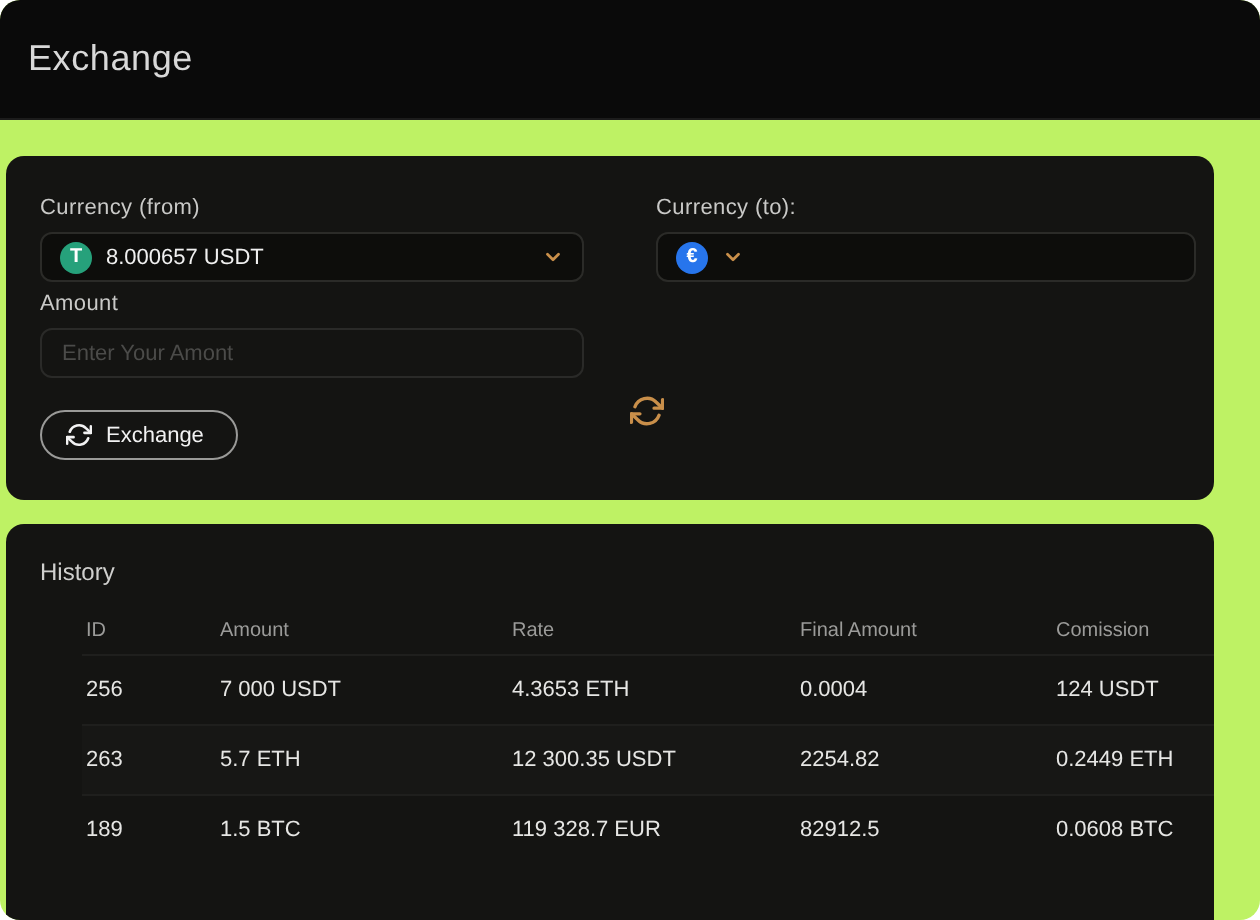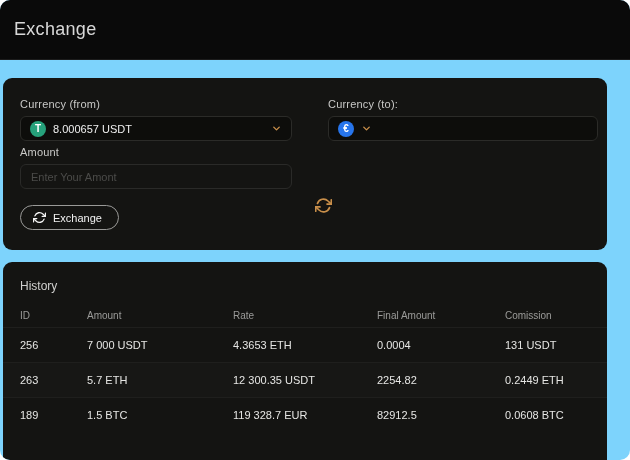--- a/index.html
+++ b/index.html
@@ -1,16 +1,16 @@
 <!DOCTYPE html>
 <html style="--accent: #c98f4a; --usdt: #26a17b; --eur: #2775ec; --panel: #141412; --background: #060606;"><head>
 <meta charset="utf-8">
 <style>
   html,body{margin:0;padding:0;background:#ffffff;font-family:"Liberation Sans",sans-serif;}
-  .screen{position:relative;width:630px;height:460px;background:#7dd3fc;border-radius:10px;overflow:hidden;}
+  .screen{position:relative;width:630px;height:460px;background:#bef264;border-radius:10px;overflow:hidden;}
 
   
   .topbar{position:absolute;left:0;top:0;width:100%;height:60px;background:#0a0a0a;border-bottom:1px solid #1c1c1c;box-sizing:border-box;display:flex;align-items:center;}
   .topbar h1{margin:0 0 0 14px;font-size:18px;font-weight:400;letter-spacing:.3px;color:#d8d8d8;}
 
   
   .panel{position:absolute;left:3px;width:604px;background:#141412;border-radius:9px;box-sizing:border-box;}
   .panel.form{top:78px;height:172px;}
   .panel.history{top:262px;height:210px;border-bottom-left-radius:0;border-bottom-right-radius:0;}
 
@@ -25,21 +25,21 @@
   .chev{flex:none;color:var(--accent);display:flex;}
   .swapbtn{position:absolute;left:309px;top:116px;width:23px;height:23px;border:none;background:transparent;color:var(--accent);cursor:pointer;display:flex;align-items:center;justify-content:center;padding:0;}
   input.amount{position:absolute;left:17px;top:86px;width:272px;height:25px;background:transparent;border:1px solid #2a2a28;border-radius:6px;box-sizing:border-box;padding:0 10px;font-size:11px;color:#e8e8e8;font-family:"Liberation Sans",sans-serif;outline:none;}
   input.amount::placeholder{color:#4b4b49;}
 
   .xbtn{position:absolute;left:17px;top:127px;height:25px;padding:0 16px 0 12px;border:1px solid #9a9a98;border-radius:13px;background:transparent;color:#f2f2f2;font-size:11px;font-family:"Liberation Sans",sans-serif;display:flex;align-items:center;gap:7px;cursor:pointer;}
 
   
   .history h2{margin:0;position:absolute;left:17px;top:17px;font-size:12px;font-weight:400;color:#d0d0ce;}
   .tbl{position:absolute;left:0;top:42px;width:100%;}
-  .trow{display:grid;grid-template-columns:67px 146px 144px 128px 1fr;align-items:center;padding-left:17px;box-sizing:border-box;}
+  .trow{display:grid;grid-template-columns:67px 146px 144px 128px 1fr;align-items:center;padding-left:2px;box-sizing:border-box;margin-left:38px;}
   .trow.head{height:23px;color:#9b9b99;font-size:10px;}
   .trow.data{height:35px;color:#e6e6e4;font-size:11px;border-top:1px solid #1f1f1d;}
   .trow.data:nth-child(odd){background:rgba(255,255,255,0.015);}
   .cell{white-space:nowrap;}
 </style>
 </head>
 <body>
 
 <div class="screen">
 
@@ -107,21 +107,21 @@
         <div class="cell">Rate</div>
         <div class="cell">Final Amount</div>
         <div class="cell">Comission</div>
       </div>
 
       <div class="trow data">
         <div class="cell">256</div>
         <div class="cell">7 000 USDT</div>
         <div class="cell">4.3653 ETH</div>
         <div class="cell">0.0004</div>
-        <div class="cell">131 USDT</div>
+        <div class="cell">124 USDT</div>
       </div>
 
       <div class="trow data">
         <div class="cell">263</div>
         <div class="cell">5.7 ETH</div>
         <div class="cell">12 300.35 USDT</div>
         <div class="cell">2254.82</div>
         <div class="cell">0.2449 ETH</div>
       </div>
 

